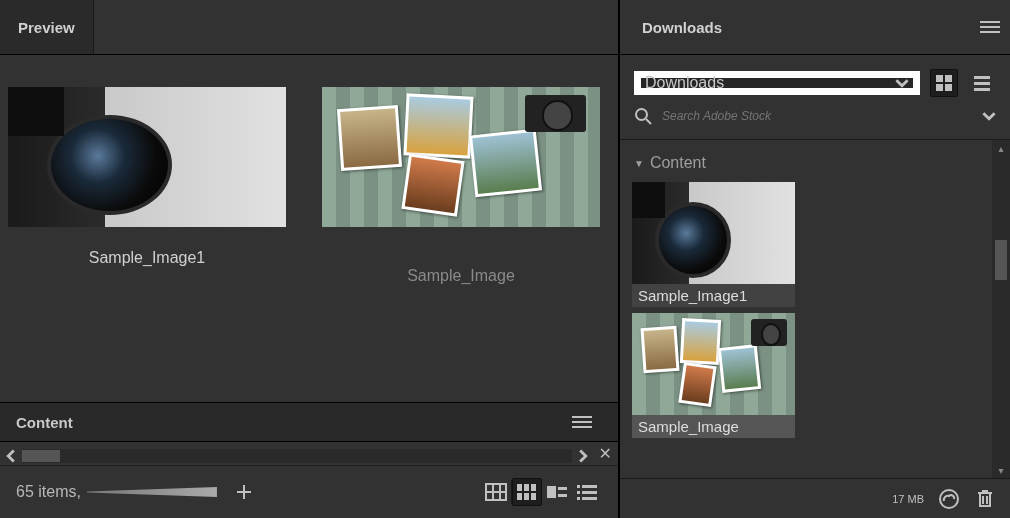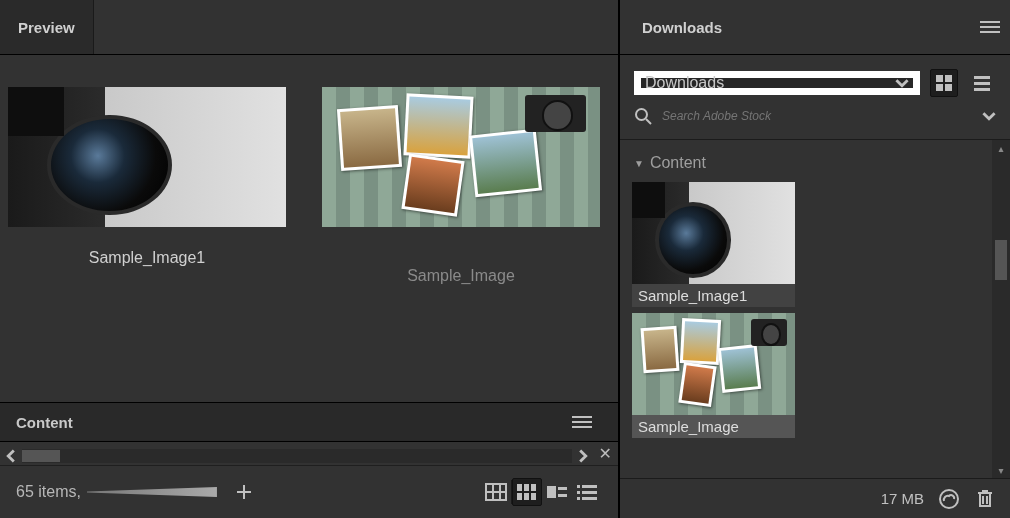--- a/index.html
+++ b/index.html
@@ -55,21 +55,21 @@
   .lib-scrollbar .thumb { position:absolute; top:100px; left:3px; right:3px; height:40px; background:#555; }
 
   .lib-items { padding: 6px 24px 0 6px; }
   .lib-item { width: 163px; margin-bottom: 6px; }
   .lib-item .thumb { width: 163px; height: 102px; background:#666; position:relative; overflow:hidden; }
   .lib-item.selected .thumb { outline: 2px solid #ddd; outline-offset: -2px; }
   .lib-item .name { background: #424242; padding: 3px 6px; font-size: 15px; color: #ddd; }
   .lib-item.selected .name { background: #555; }
 
   .lib-footer { height: 40px; border-top: 1px solid #1b1b1b; display:flex; align-items:center; justify-content:flex-end; gap:14px; padding: 0 14px; }
-  .lib-size { font-size: 15px; color:#c0c0c0; }
+  .lib-size { font-size: 11px; color:#c0c0c0; }
   .foot-icon { width:22px; height:22px; display:flex; align-items:center; justify-content:center; cursor:pointer; }
 
   
   .thumb-camera { position:relative; width:100%; height:100%; background: linear-gradient(to right, #1a1a1a 0%, #2b2b2b 35%, #c9c9c9 35%, #e1e1e1 100%); }
   .thumb-camera::before { content:""; position:absolute; left:14%; top:20%; width:42%; height:66%; border-radius:50%; background: radial-gradient(circle at 40% 40%, #5a7a9a 0%, #1a2a3a 30%, #0a0a0a 65%, #000 100%); border: 4px solid #2a2a2a; }
   .thumb-camera::after { content:""; position:absolute; left:0; top:0; width:20%; height:35%; background:#0e0e0e; }
   .thumb-photos { position:relative; width:100%; height:100%; background: repeating-linear-gradient(90deg, #8fa897 0 14px, #7a9183 14px 28px); }
   .thumb-photos .p { position:absolute; background:#fff; padding:3px; box-shadow: 1px 1px 3px rgba(0,0,0,0.5); }
   .thumb-photos .p span { display:block; width:100%; height:100%; }
   .p1 { left:6%; top:14%; width:22%; height:44%; transform:rotate(-4deg);} .p1 span{ background:linear-gradient(#c7b48a,#8a6a42);}

